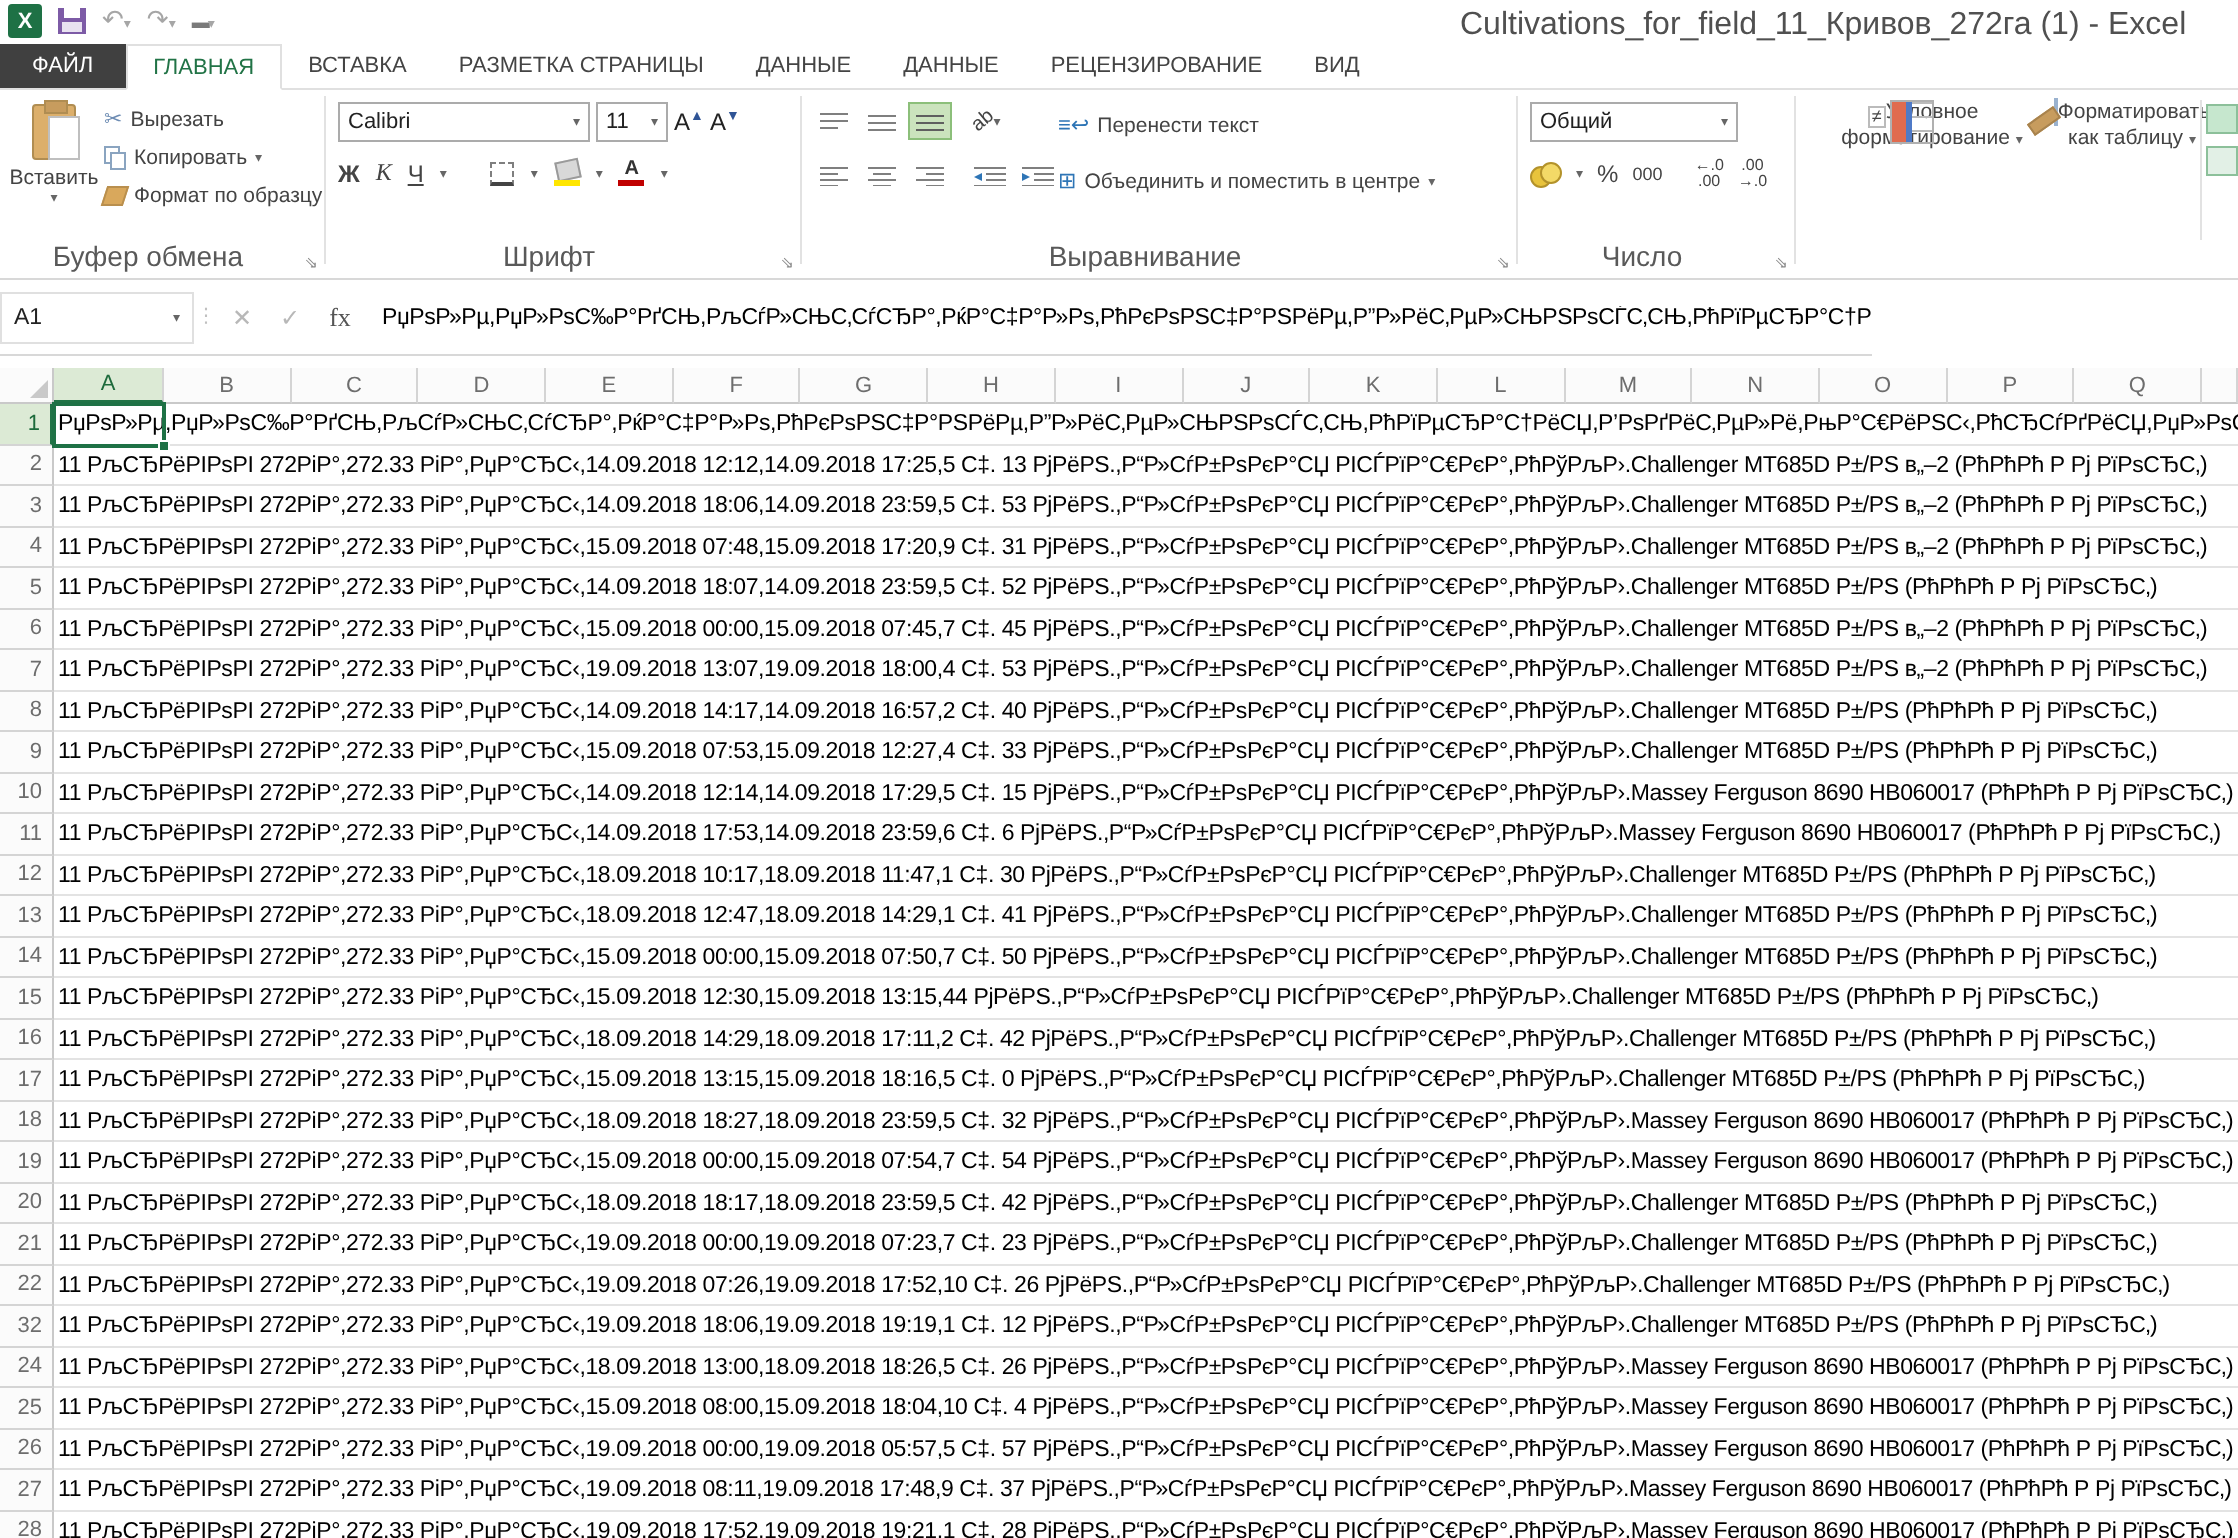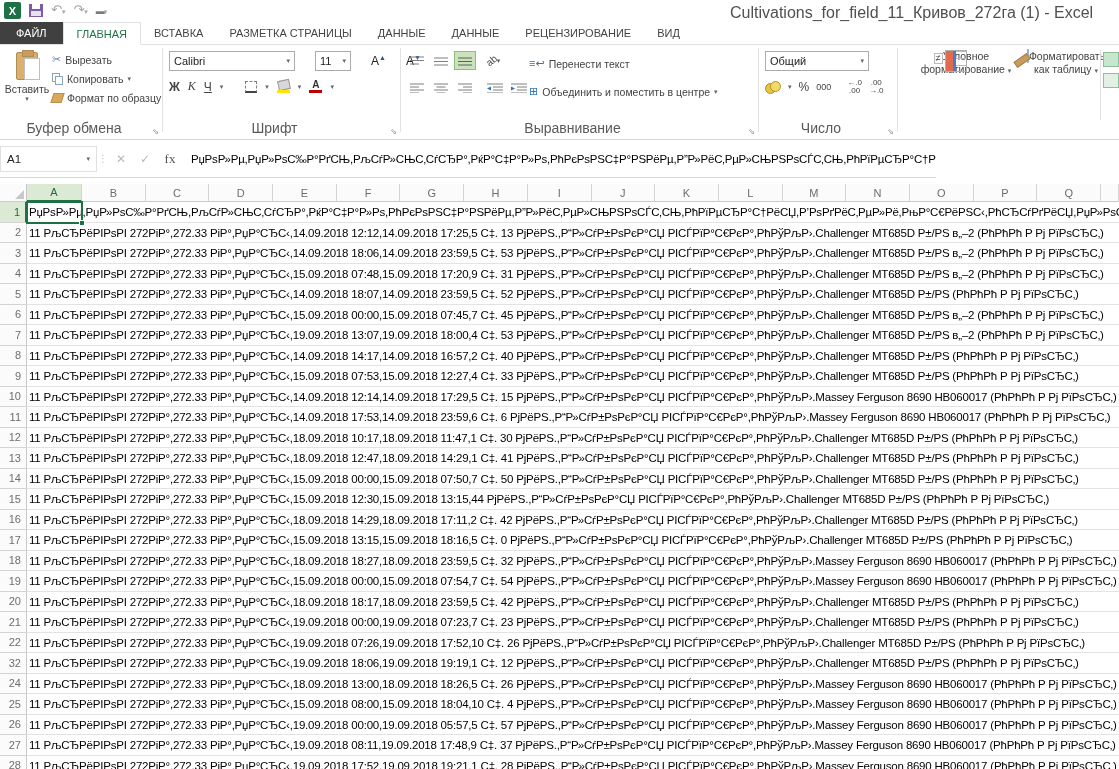--- a/index.html
+++ b/index.html
@@ -46,21 +46,21 @@
   .cut-ic { color:#6d8cb3; font-size:11px; }
   .copy-ic { position:relative; width:11px; height:12px; }
   .copy-ic i { position:absolute; width:8px; height:9px; background:#fff; border:1px solid #8aa4c0; }
   .copy-ic i:first-child { left:0; top:0; }
   .copy-ic i:last-child { left:3px; top:3px; }
   .brush-ic { width:11px; height:10px; background:#d9a85c; transform:skewX(-18deg); border:1px solid #b98f4e; }
   
   .g-font { width:237px; }
   .combo { height:20px; background:#fff; border:1px solid #ababab; display:flex; align-items:center;
     font-size:11px; color:#222; padding:0 4px; justify-content:space-between; }
-  .frow1 { position:absolute; left:6px; top:6px; display:flex; gap:20px; align-items:center;text-align:right; }
+  .frow1 { position:absolute; left:6px; top:6px; display:flex; gap:3px; align-items:center;text-align:right; }
   .frow2 { position:absolute; left:6px; top:34px; display:flex; gap:8px; align-items:center; }
   .fsz { font-size:12px; color:#222; }
   .fsz sup { font-size:7px; color:#2f5496; }
   .bold-b { font-weight:bold; font-size:12px; }
   .ital-b { font-style:italic; font-size:12px; font-family:"Liberation Serif",serif; }
   .und-b { text-decoration:underline; font-size:12px; }
   .border-ic { width:12px; height:12px; border:1px dashed #7f7f7f; border-bottom:2px solid #444; }
   .fill-ic { width:13px; height:13px; position:relative; }
   .fill-ic::before { content:""; position:absolute; left:1px; top:0; width:10px; height:8px; background:#d8d8d8; border:1px solid #9a9a9a; transform:rotate(-12deg); }
   .fill-ic::after { content:""; position:absolute; left:0; bottom:0; width:13px; height:3px; background:#ffe600; }

